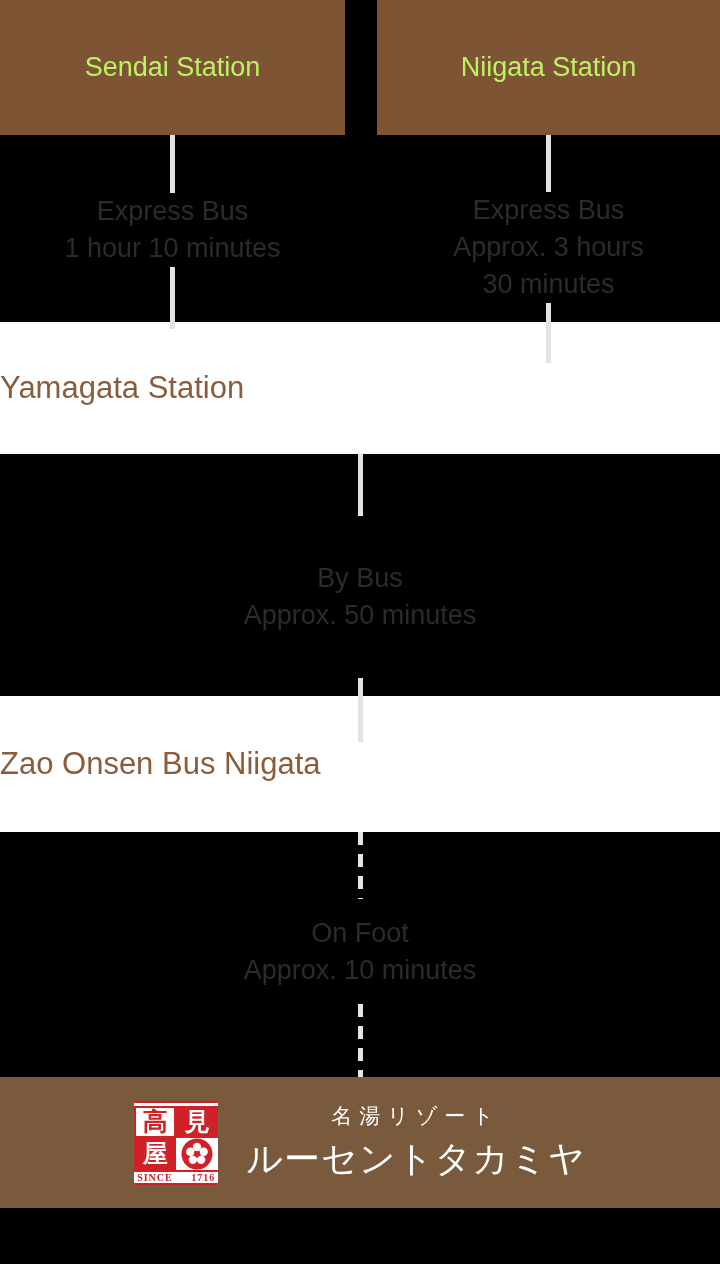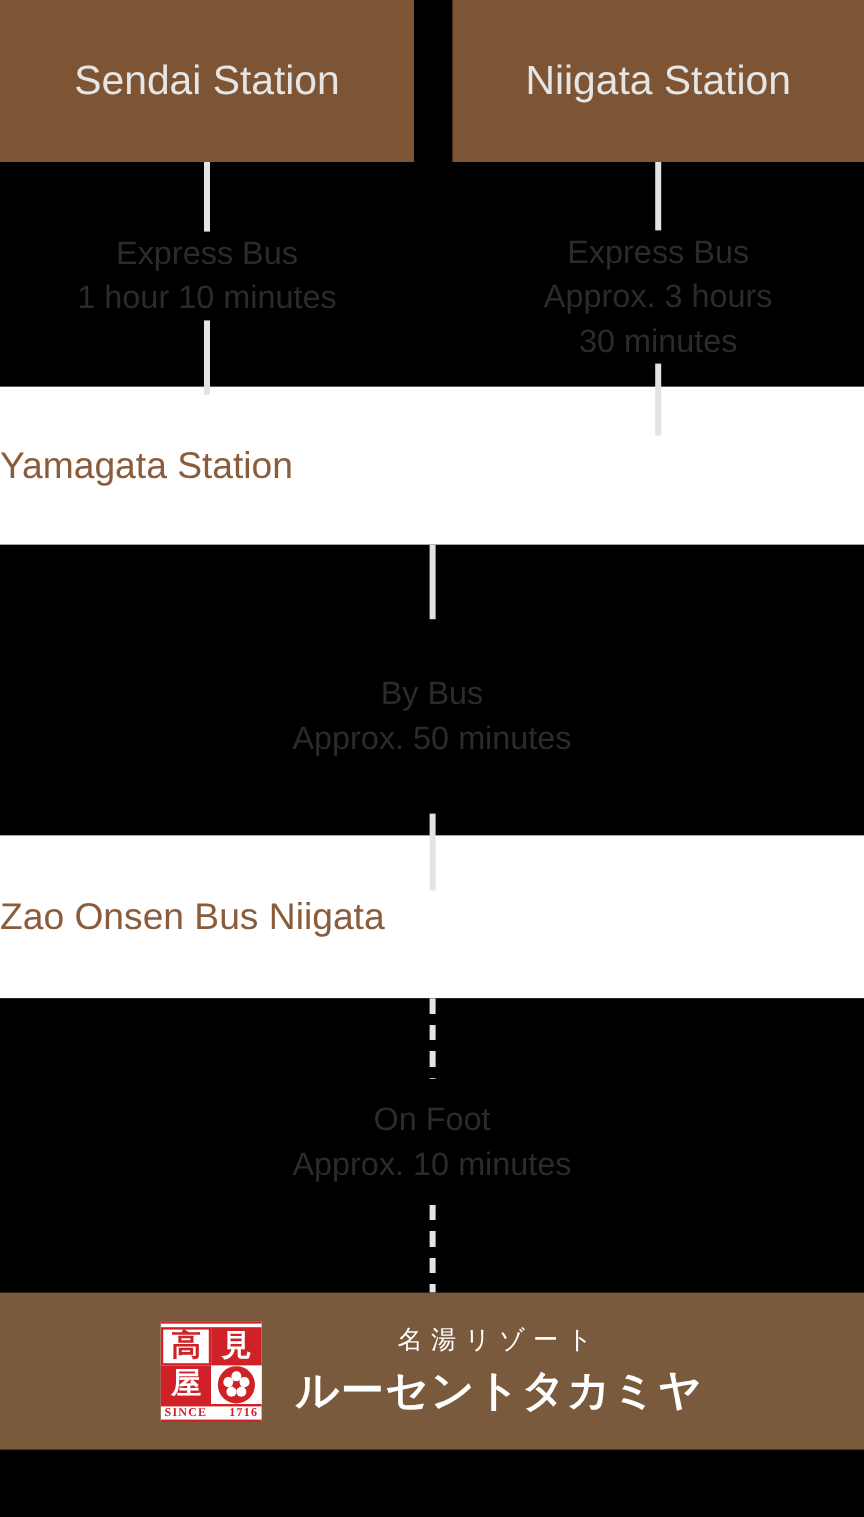--- a/index.html
+++ b/index.html
@@ -5,21 +5,21 @@
   * { margin:0; padding:0; box-sizing:border-box; }
   html,body { background:#000; }
   .page {
     width:720px; height:1264px; position:relative; overflow:hidden;
     background:#000; font-family:"Liberation Sans", sans-serif;
   }
 
   
   .header { height:135px; display:flex; background:#000; }
   .station-box {
-    background:#7d5535; color:#e5e5e5; font-size:34px;
+    background:#7d5535; color:#bef264; font-size:27px;
     display:flex; align-items:center; justify-content:center;
   }
   .station-box.left  { width:345px; }
   .header-gap { width:32px; background:#000; }
   .station-box.right { flex:1; }
 
   
   .route-section { position:relative; background:#000; }
   .section-1 { height:187px; }
   .route-col {
@@ -79,21 +79,21 @@
   .cell-ya   { background:#cf2127; color:#ffffff; }
   .cell-mon  { background:#ffffff; }
   .seal-bottom {
     height:15px; border-top:2px solid #cf2127; border-bottom:2px solid #cf2127;
     color:#cf2127; font-size:10px; font-weight:bold;
     display:flex; align-items:center; justify-content:space-between;
     padding:0 3px; letter-spacing:1px;
   }
   .brand { text-align:center; color:#ffffff; }
   .brand-small { font-size:21px; letter-spacing:7px; margin-bottom:5px; }
-  .brand-large { font-size:36px; font-weight:bold; letter-spacing:1px; }
+  .brand-large { font-size:36px; font-weight:normal; letter-spacing:1px; }
 </style>
 </head>
 <body>
 
 <div class="page">
 
   <div class="header">
     <div class="station-box left">
       <span>Sendai Station</span>
     </div>

